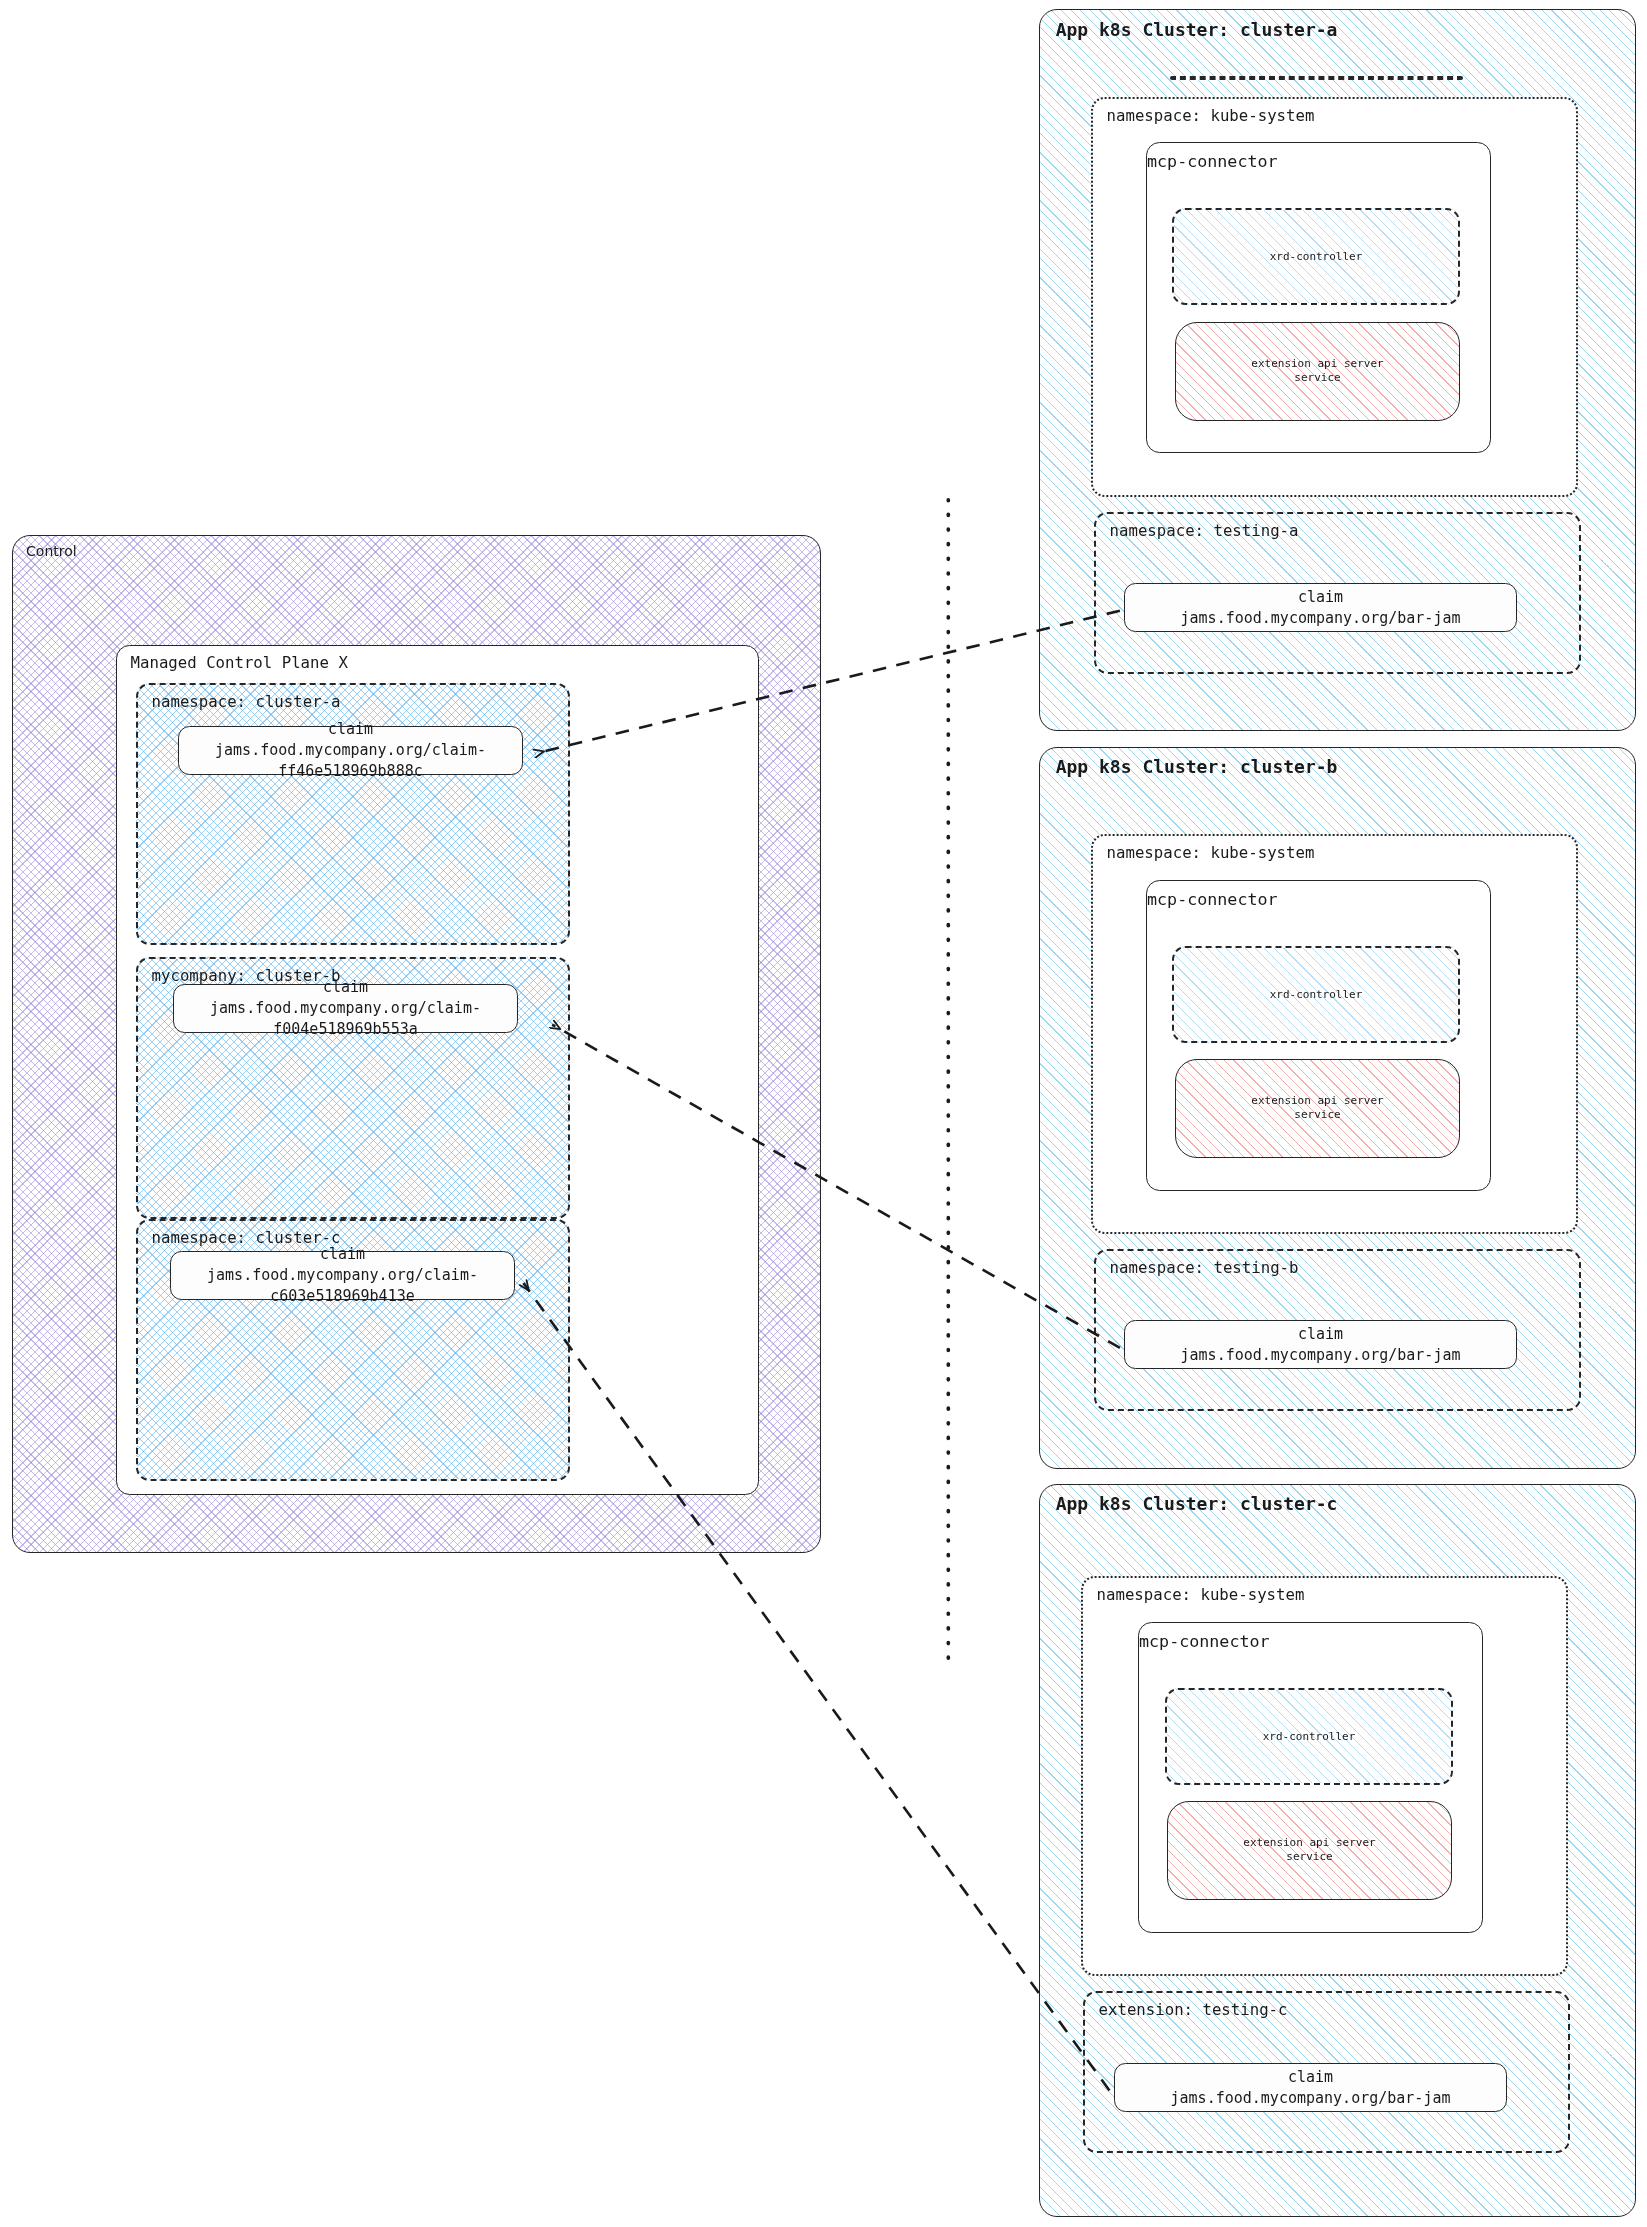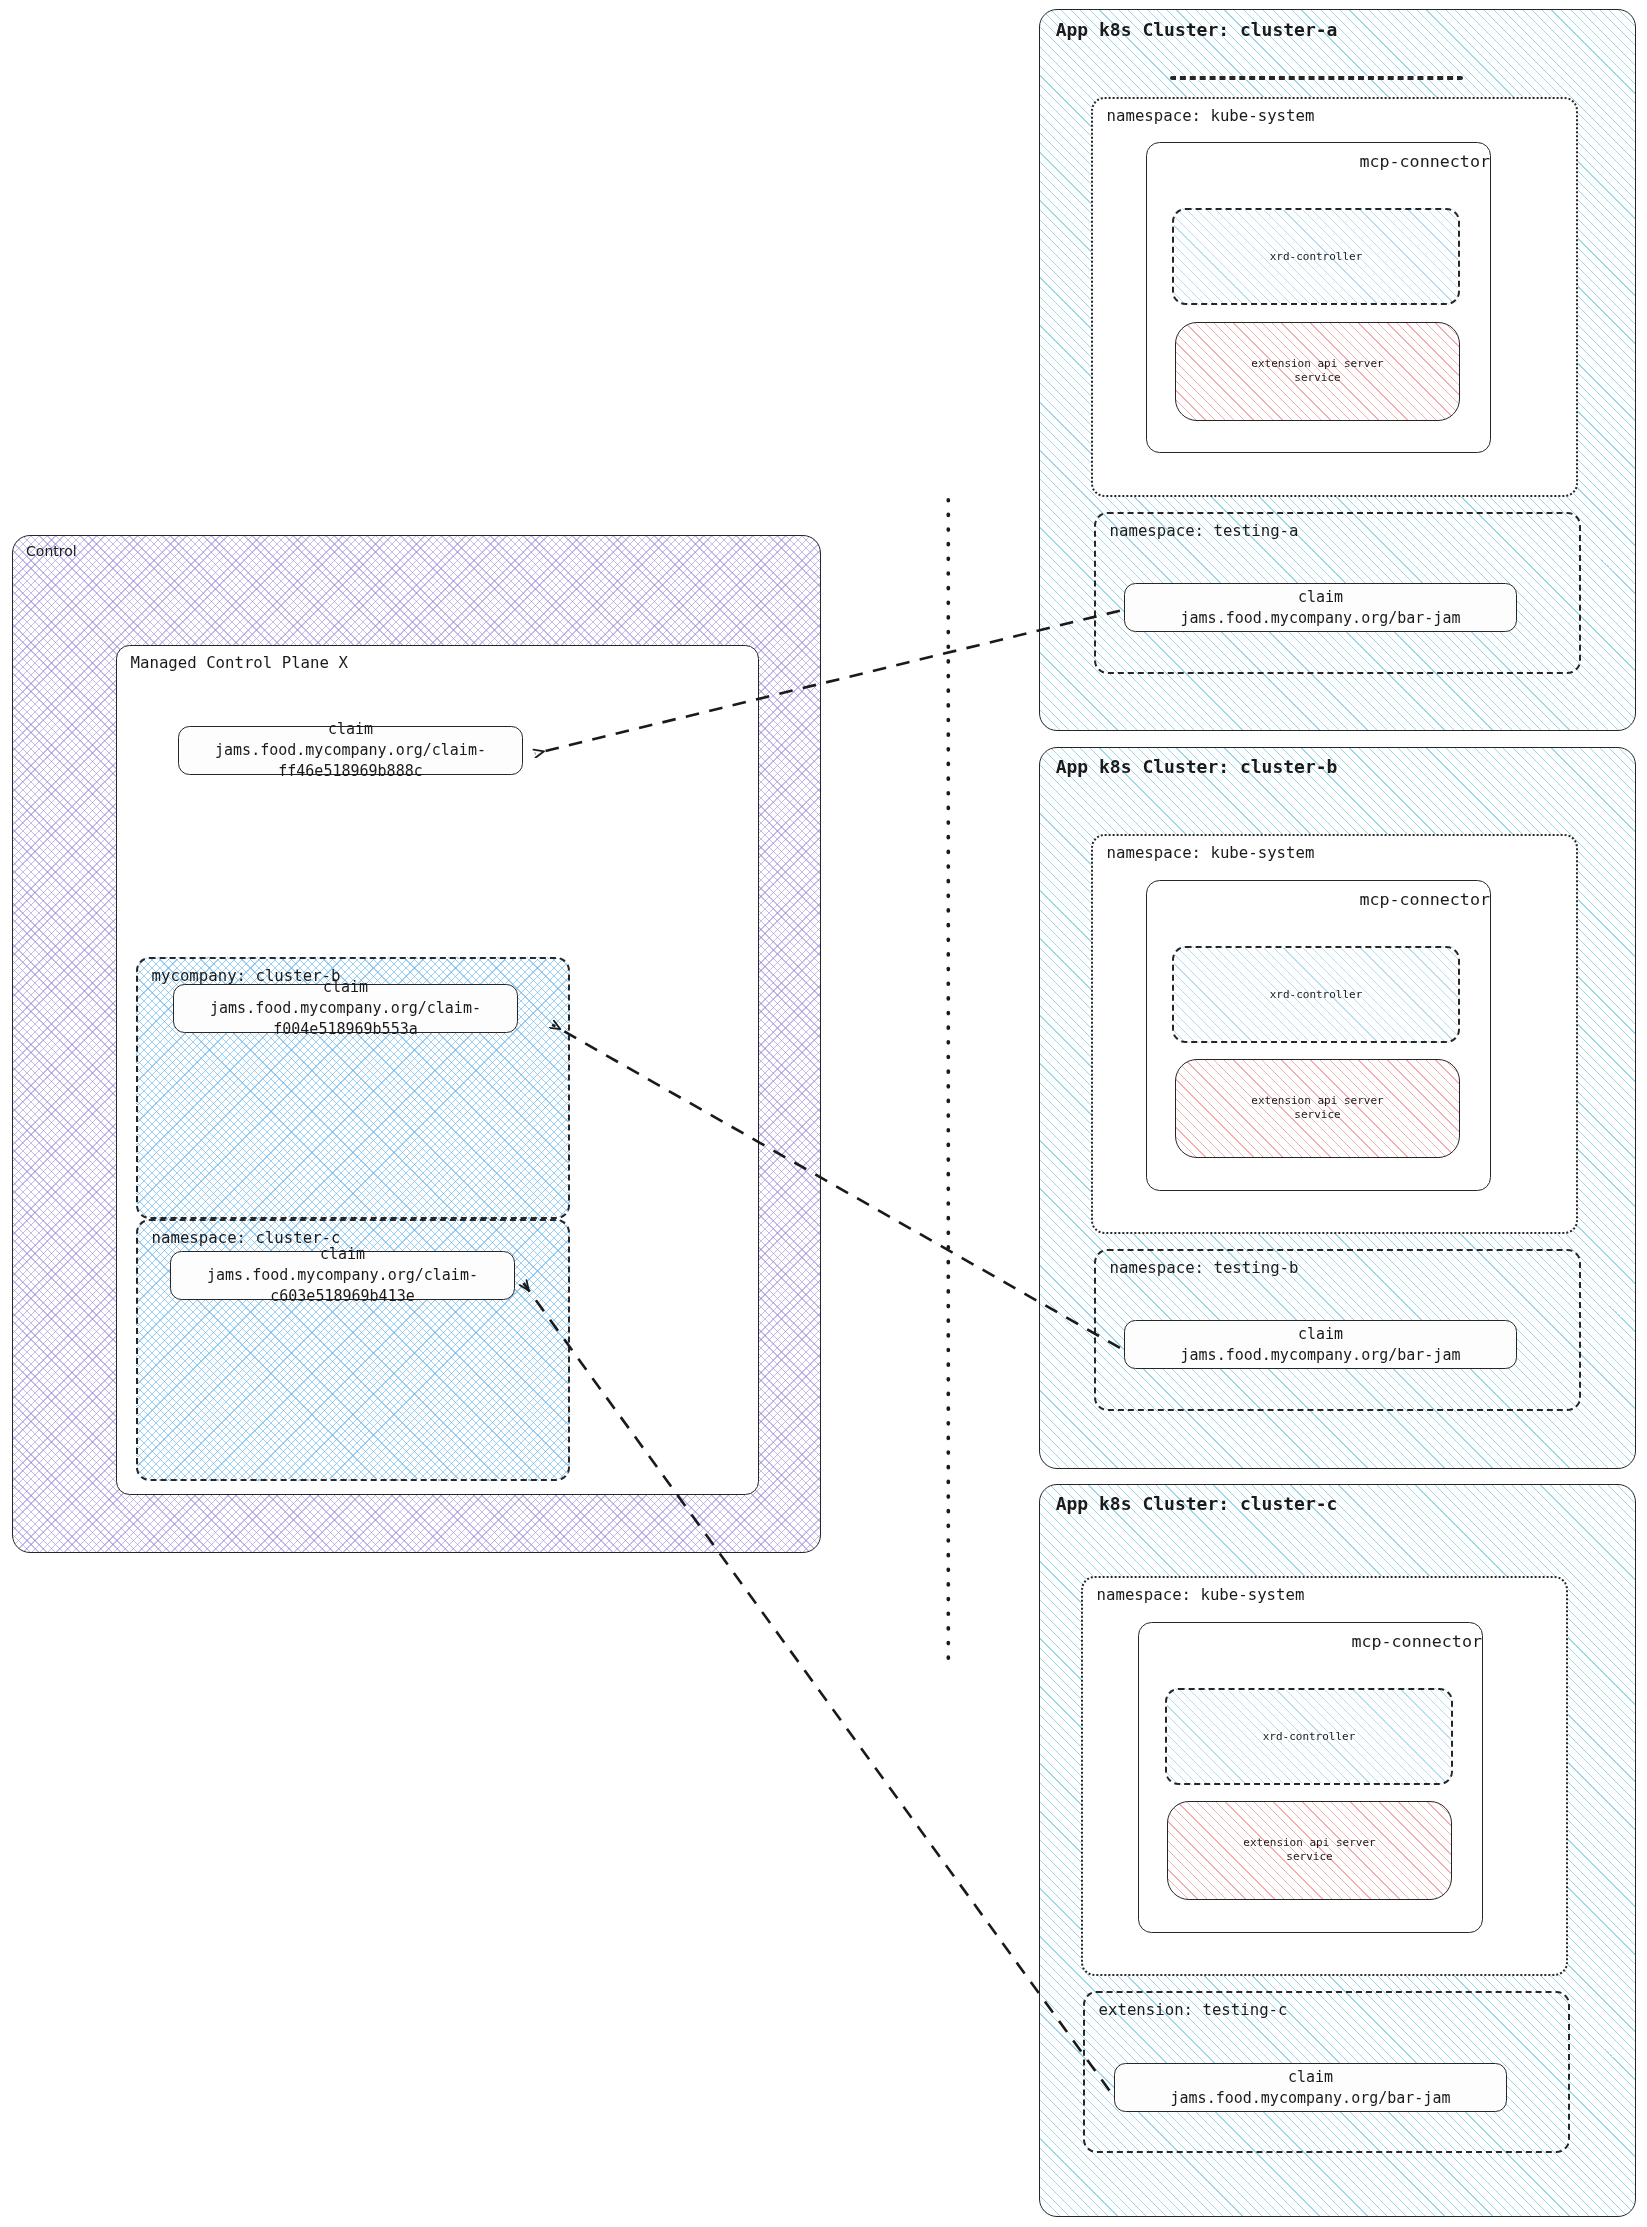--- a/index.html
+++ b/index.html
@@ -80,21 +80,21 @@
     font-size: 18px;
     font-weight: 700;
     left: 15.7px;
     top: 8.4px;
   }
   .centered-title {
     position: absolute;
     left: 0;
     right: 0;
     top: 8.4px;
-    text-align: right;
+    text-align: left;
     font-size: 16.7px;
     white-space: nowrap;
   }
   .center-label {
     position: absolute;
     left: 0;
     right: 0;
     top: 50%;
     transform: translateY(-50%);
     text-align: center;
@@ -132,20 +132,23 @@
 <div id="canvas">
 
   <div class="box b-solid r-lg hatch-purple" style="left:11.5px; top:535px; width:809px; height:1018px;">
     <div class="box-title title-sans">Control</div>
   </div>
 
   <div class="box b-solid r-md" style="left:116px; top:645px; width:643px; height:850px; background:#ffffff;">
     <div class="box-title">Managed Control Plane X</div>
   </div>
 
+  <div class="box b-dashed r-md hatch-blue-cross" style="left:136px; top:683px; width:434px; height:262px;">
+    <div class="box-title">namespace: cluster-a</div>
+  </div>
   <div class="claim-box" style="left:178px; top:726px; width:345px; height:49px;">
     <span><span>claim</span><br><span>jams.food.mycompany.org/claim-
 ff46e518969b888c</span></span>
   </div>
 
   <div class="box b-dashed r-md hatch-blue-cross" style="left:136px; top:957px; width:434px; height:262px;">
     <div class="box-title">mycompany: cluster-b</div>
   </div>
   <div class="claim-box" style="left:173px; top:984px; width:345px; height:49px;">
     <span><span>claim</span><br><span>jams.food.mycompany.org/claim-

